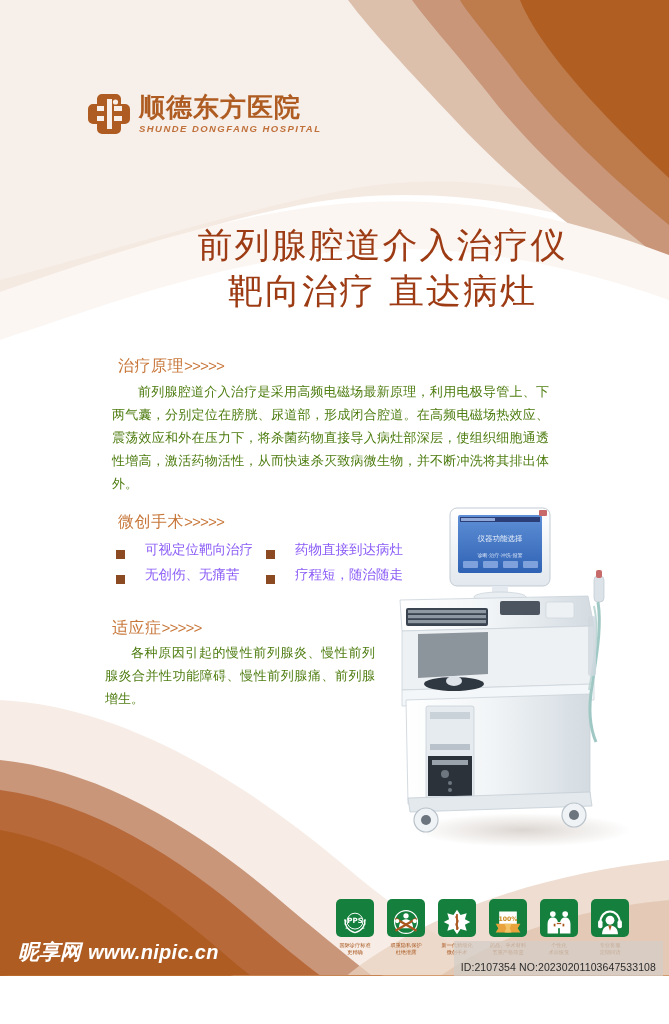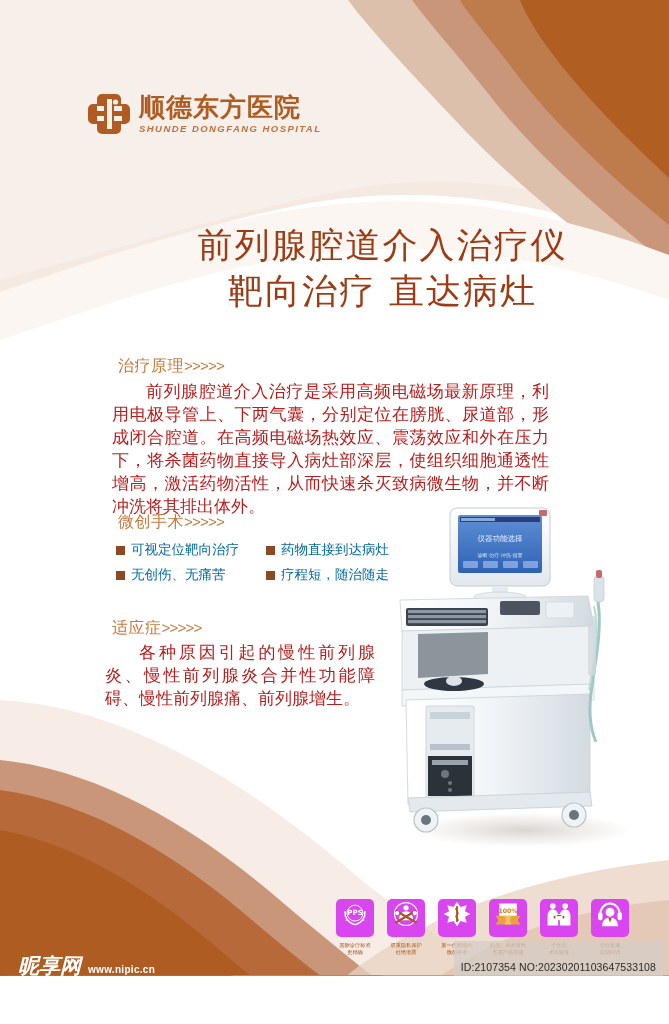--- a/index.html
+++ b/index.html
@@ -21,52 +21,52 @@
   #title-block{position:absolute;left:0;top:222px;width:669px;text-align:center;padding-left:48px;}
   .title-line{font-family:"DejaVu Serif","Liberation Serif",serif;
               font-size:35px;color:#9C3B14;letter-spacing:2px;line-height:46px;white-space:nowrap;}
 
   
   .sec-head{position:absolute;font-family:Liberation Mono, monospace;
             font-size:16px;color:#C8773A;white-space:nowrap;letter-spacing:0.5px;}
   .sec-head .chev{letter-spacing:-1px;font-size:15px;}
 
   .body-text{position:absolute;font-family:Liberation Serif, serif;
-             font-size:17px;color:#b91c1c;line-height:23px;text-align:justify;}
+             font-size:13px;color:#4d7c0f;line-height:23px;text-align:justify;}
 
   #principle-head{left:118px;top:356px;}
   #principle-text{left:112px;top:380px;width:437px;text-indent:2em;}
 
   #adv-head{left:118px;top:512px;}
   #adv-grid{position:absolute;left:116px;top:541px;width:300px;
             display:grid;grid-template-columns:150px 150px;row-gap:7px;}
-  .adv-item{display:flex;align-items:center;gap:6px;font-family:"DejaVu Serif","Liberation Serif",serif;
-            font-size:13.5px;color:#0369a1;white-space:nowrap;}
+  .adv-item{display:flex;align-items:flex-end;gap:20px;font-family:"DejaVu Serif","Liberation Serif",serif;
+            font-size:13.5px;color:#8b5cf6;white-space:nowrap;}
   .bullet{width:9px;height:9px;background:#8C4A22;flex:none;}
 
   #ind-head{left:112px;top:618px;}
   #ind-text{left:105px;top:641px;width:270px;text-indent:2em;}
 
   
   #device{position:absolute;left:388px;top:498px;width:250px;height:352px;}
 
   
   #features{position:absolute;left:334px;top:899px;display:flex;gap:9px;}
   .feature{width:42px;display:flex;flex-direction:column;align-items:center;}
-  .fbox{width:38px;height:38px;border-radius:5px;background:#d946ef;
-        display:flex;align-items:flex-start;justify-content:center;}
+  .fbox{width:38px;height:38px;border-radius:5px;background:#15803d;
+        display:flex;align-items:flex-end;justify-content:center;}
   .fcap{margin-top:5px;font-size:5.2px;line-height:7px;color:#A9571F;text-align:center;
         font-family:"DejaVu Sans","Liberation Sans",sans-serif;white-space:nowrap;}
 
   
   #bottombar{position:absolute;left:0;bottom:0;width:669px;height:49px;overflow:hidden;}
   #wm{position:absolute;left:18px;top:11px;display:flex;align-items:baseline;gap:7px;}
   #wm-cn{font-size:21px;font-weight:bold;color:#ffffff;font-family:Liberation Mono, monospace;
-         font-style:italic;letter-spacing:0px;margin-top:14px;}
-  #wm-url{font-size:10px;font-weight:bold;color:#ffffff;letter-spacing:0.3px;}
+         font-style:italic;letter-spacing:0px;}
+  #wm-url{font-size:20px;font-weight:bold;color:#ffffff;font-style:italic;letter-spacing:0.3px;}
   #idbadge{position:absolute;right:6px;top:14px;background:rgba(210,205,200,0.72);
            color:#2b2b2b;font-size:10.5px;padding:20px 7px;letter-spacing:0.1px;white-space:nowrap;
            font-family:"Liberation Sans","DejaVu Sans",sans-serif;}
 </style>
 </head>
 <body>
 
 <div id="poster">
 
   <svg class="bgsvg" viewBox="0 0 669 1024" preserveAspectRatio="none">

